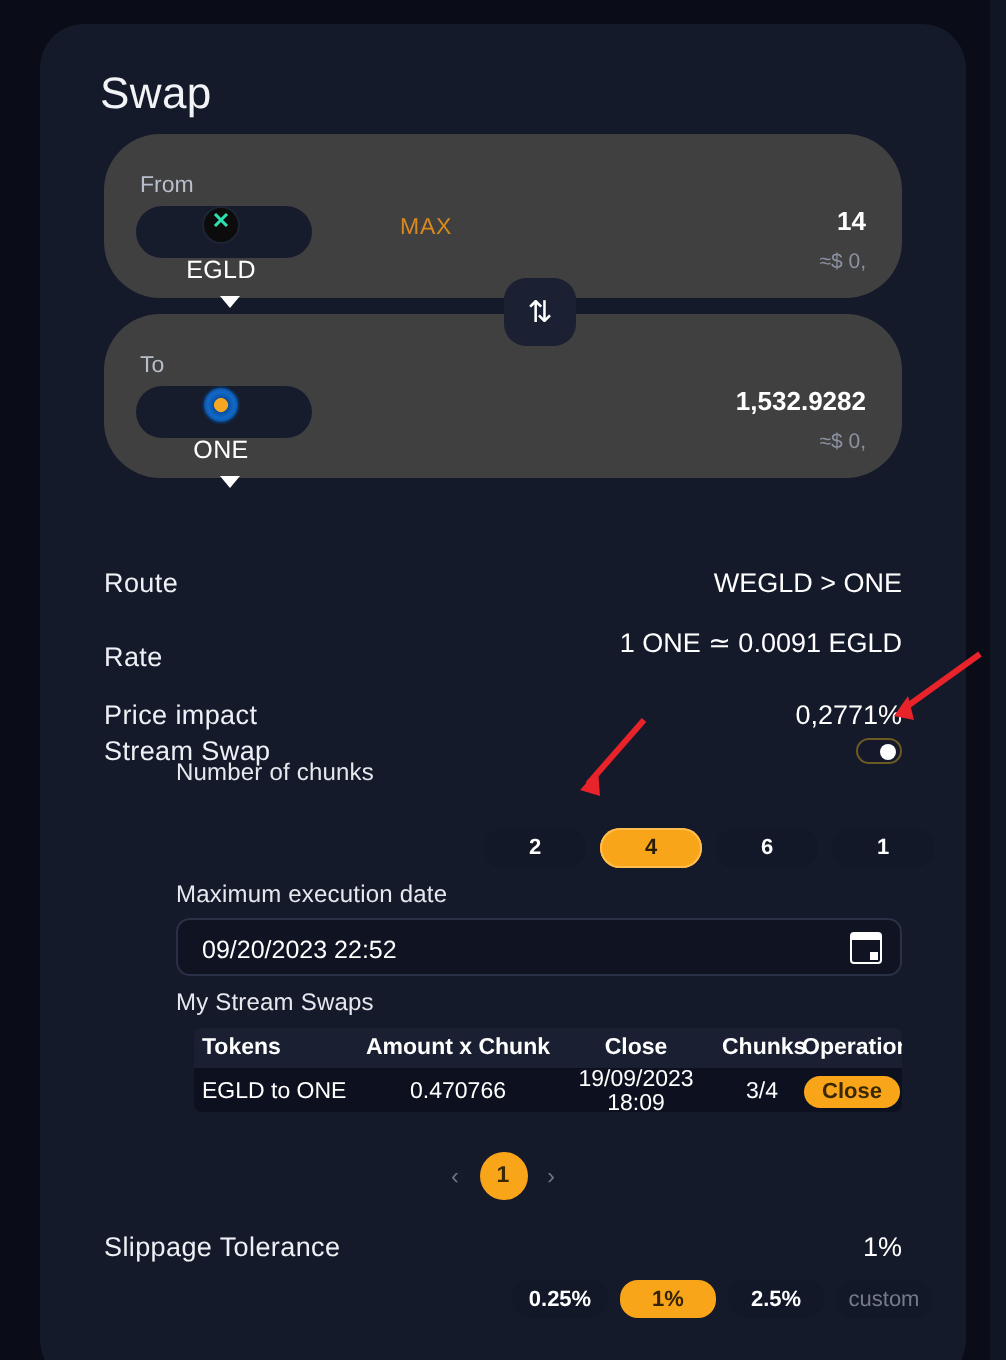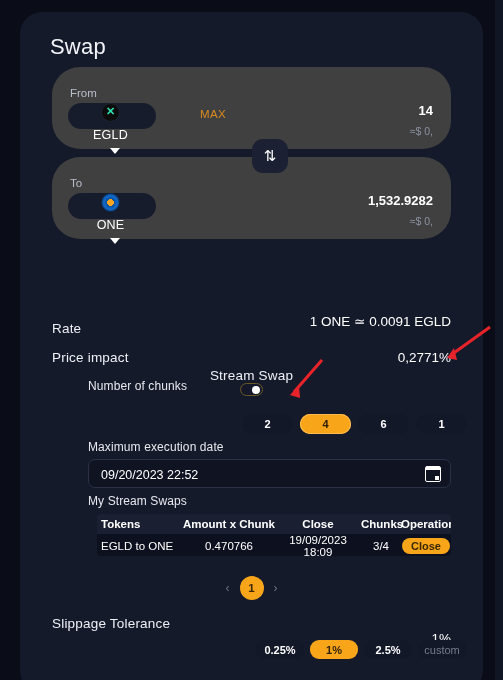--- a/index.html
+++ b/index.html
@@ -174,21 +174,21 @@
     width: 399px;
     font-size: 13.5px;
   }
   .info-key { color: #eef0f5; letter-spacing: .2px; }
   .info-val { color: #ffffff; text-align: right; }
   #row-route  { top: 272px; display: flex; justify-content: space-between; }
   #row-rate   { top: 295px; display: flex; justify-content: space-between; align-items: center; }
   #row-rate .info-key { padding-top: 14px; }
   .rate-vals { line-height: 20px; text-align: right; }
   #row-impact { top: 338px; display: flex; justify-content: space-between; }
-  #row-stream { top: 356px; display: flex; justify-content: space-between; align-items: center; flex-direction: column; }
+  #row-stream { top: 356px; display: flex; justify-content: space-between; align-items: center; }
 
   .toggle {
     width: 23px; height: 13px;
     border-radius: 8px;
     background: #14182a;
     border: 1px solid #6b5a22;
     position: relative;
     cursor: pointer;
     padding: 0;
   }
@@ -354,21 +354,20 @@
 
   
   #row-slip {
     position: absolute;
     left: 32px;
     top: 604px;
     width: 399px;
     display: flex;
     justify-content: space-between;
     font-size: 13.5px;
-    flex-direction: column;
   }
   .slip-row {
     position: absolute;
     left: 236px;
     top: 628px;
     display: flex;
     gap: 6px;
   }
   .slip-btn {
     height: 19px;
@@ -425,20 +424,24 @@
       <div class="token-select">
         <span class="token-ico ico-one"></span>
         <span class="token-name">ONE</span>
         <span class="caret"></span>
       </div>
 
       <input class="amount" value="1,532.9282" style="">
       <div class="usd">≈$ 0,</div>
     </div>
 
+    <div class="info" id="row-route">
+      <span class="info-key">Route</span>
+      <span class="info-val">WEGLD &gt; ONE</span>
+    </div>
 
     <div class="info" id="row-rate">
       <span class="info-key">Rate</span>
       <span class="rate-vals">
         <div>1 ONE ≃ 0.0091 EGLD</div>
       </span>
     </div>
 
     <div class="info" id="row-impact">
       <span class="info-key">Price impact</span>

